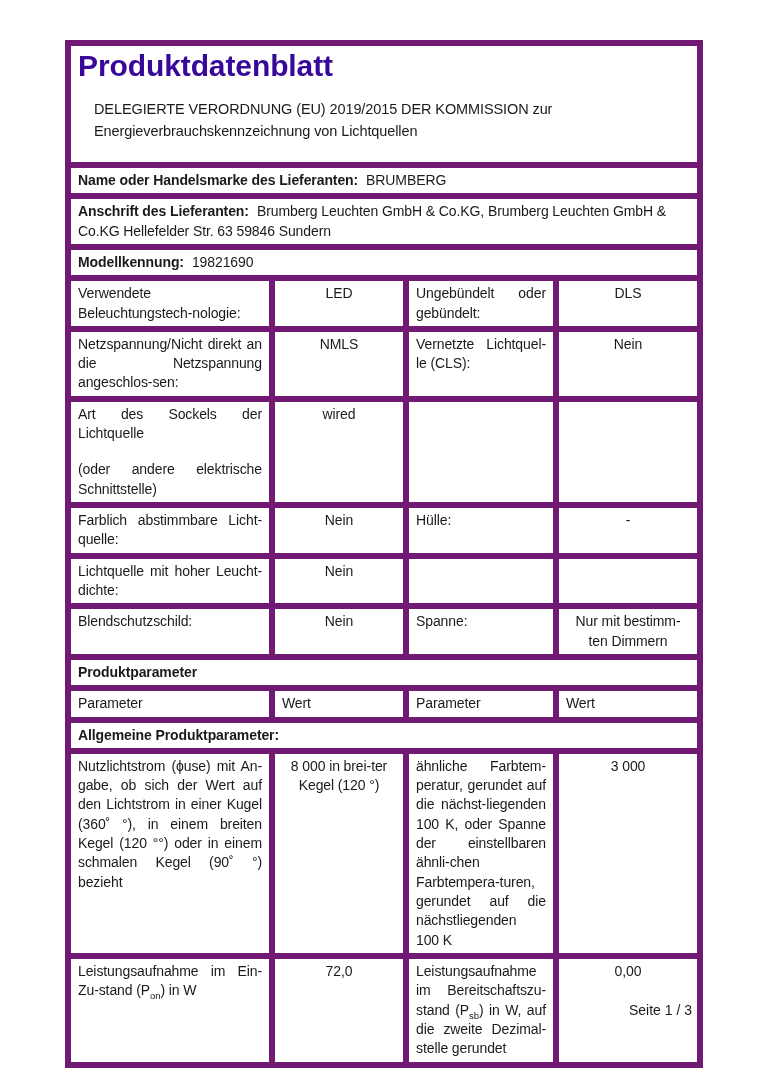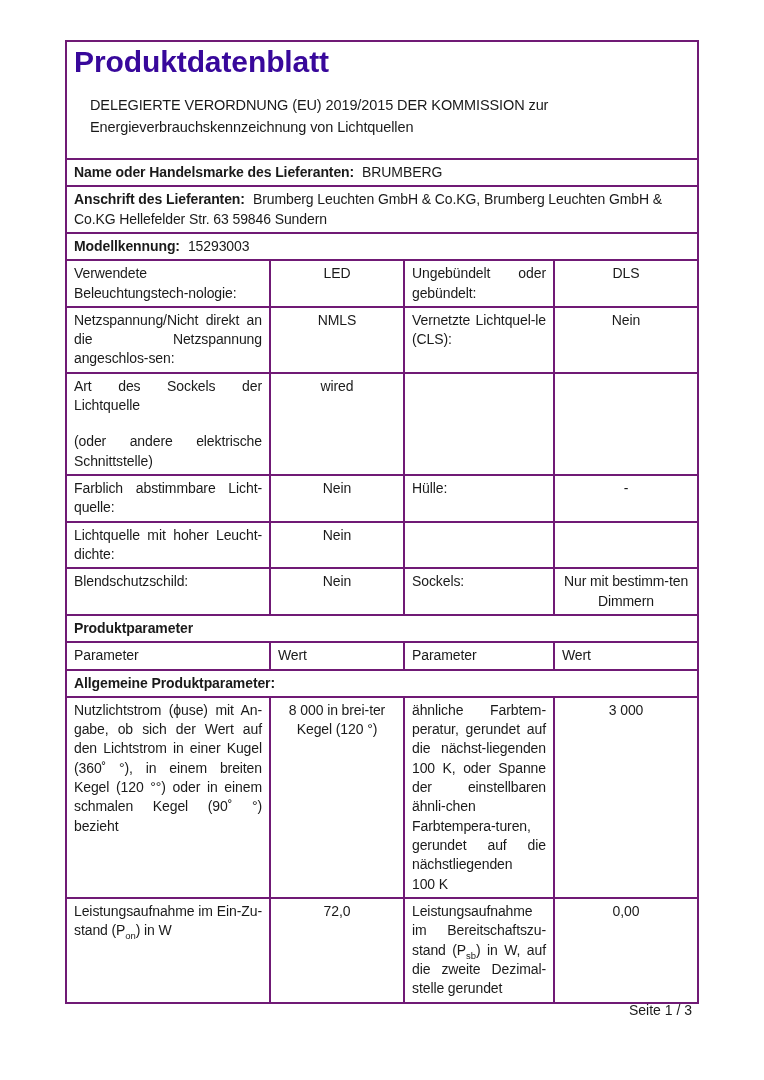--- a/index.html
+++ b/index.html
@@ -18,21 +18,21 @@
   }
   table.doc {
     position: absolute;
     left: 65px;
     top: 40px;
     width: 632px;
     border-collapse: collapse;
     table-layout: fixed;
   }
   table.doc td {
-    border: 2px solid #701a75;
+    border: 6px solid #701a75;
     padding: 3px 7px;
     vertical-align: top;
     font-size: 14px;
     line-height: 1.38;
     letter-spacing: -0.1px;
   }
   .title-cell { padding: 8px 12px 12px 12px; }
   .title-cell h1 {
     margin: 0 0 12px 0;
     font-size: 30px;
@@ -91,21 +91,21 @@
     </tr>
 
     <tr>
       <td colspan="4" class="info-cell">
         <span class="lbl">Anschrift des Lieferanten:</span><span>Brumberg Leuchten GmbH &amp; Co.KG, Brumberg Leuchten GmbH &amp; Co.KG Hellefelder Str. 63 59846 Sundern</span>
       </td>
     </tr>
 
     <tr>
       <td colspan="4" class="info-cell">
-        <span class="lbl">Modellkennung:</span><span>15293003</span>
+        <span class="lbl">Modellkennung:</span><span>19821690</span>
       </td>
     </tr>
 
 
     <tr>
       <td class="just">Verwendete Beleuchtungstech-nologie:</td>
       <td class="val">LED</td>
       <td class="just">Ungebündelt oder gebündelt:</td>
       <td class="val">DLS</td>
     </tr>
@@ -137,21 +137,21 @@
     <tr>
       <td class="just">Lichtquelle mit hoher Leucht-dichte:</td>
       <td class="val">Nein</td>
       <td class="just"></td>
       <td class="val"></td>
     </tr>
 
     <tr>
       <td class="just">Blendschutzschild:</td>
       <td class="val">Nein</td>
-      <td class="just">Sockels:</td>
+      <td class="just">Spanne:</td>
       <td class="val">Nur mit bestimm-ten Dimmern</td>
     </tr>
 
     <tr>
       <td colspan="4" class="hdr-cell">Produktparameter</td>
     </tr>
 
     <tr>
       <td class="colhdr-cell">Parameter</td>
       <td class="colhdr-cell">Wert</td>

